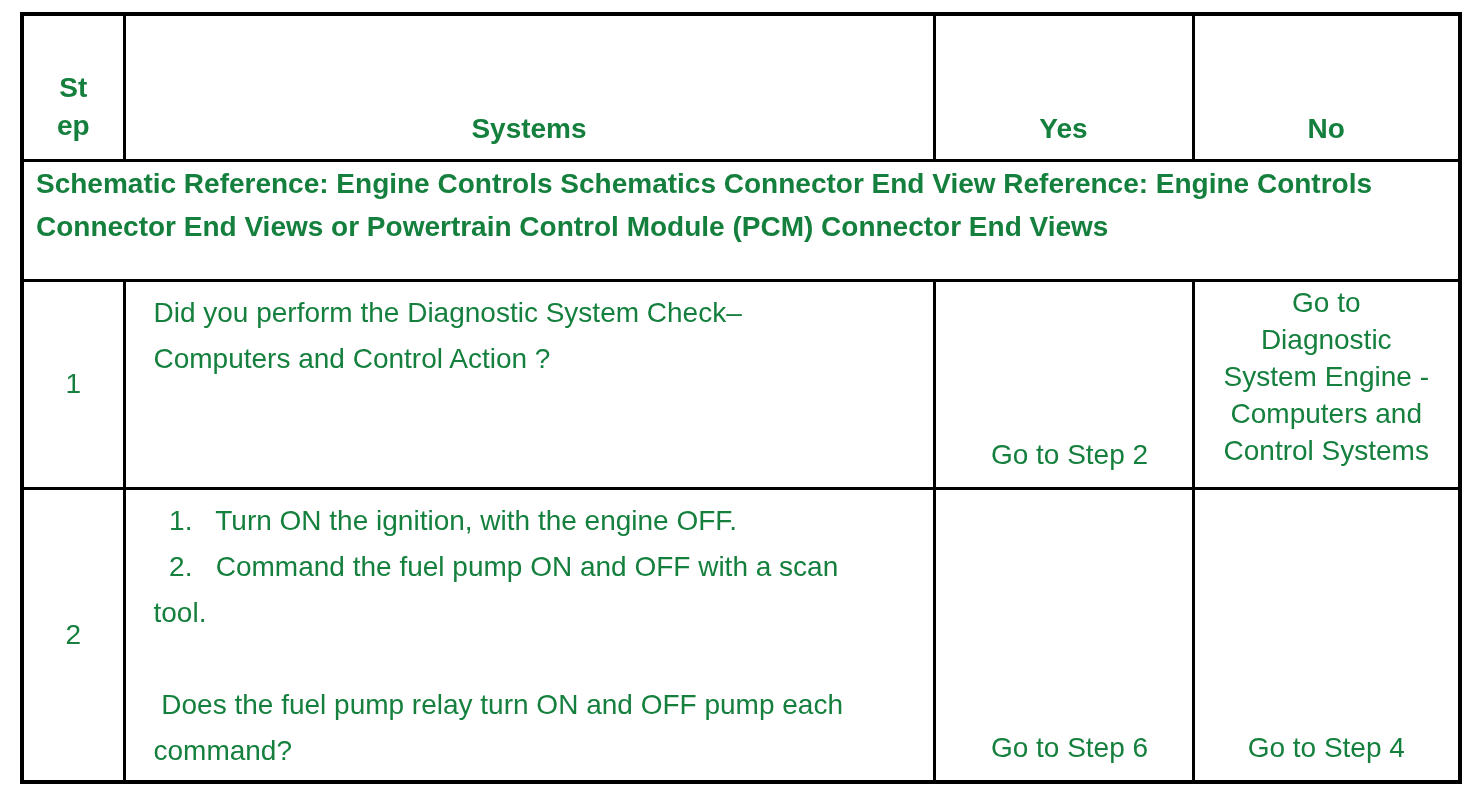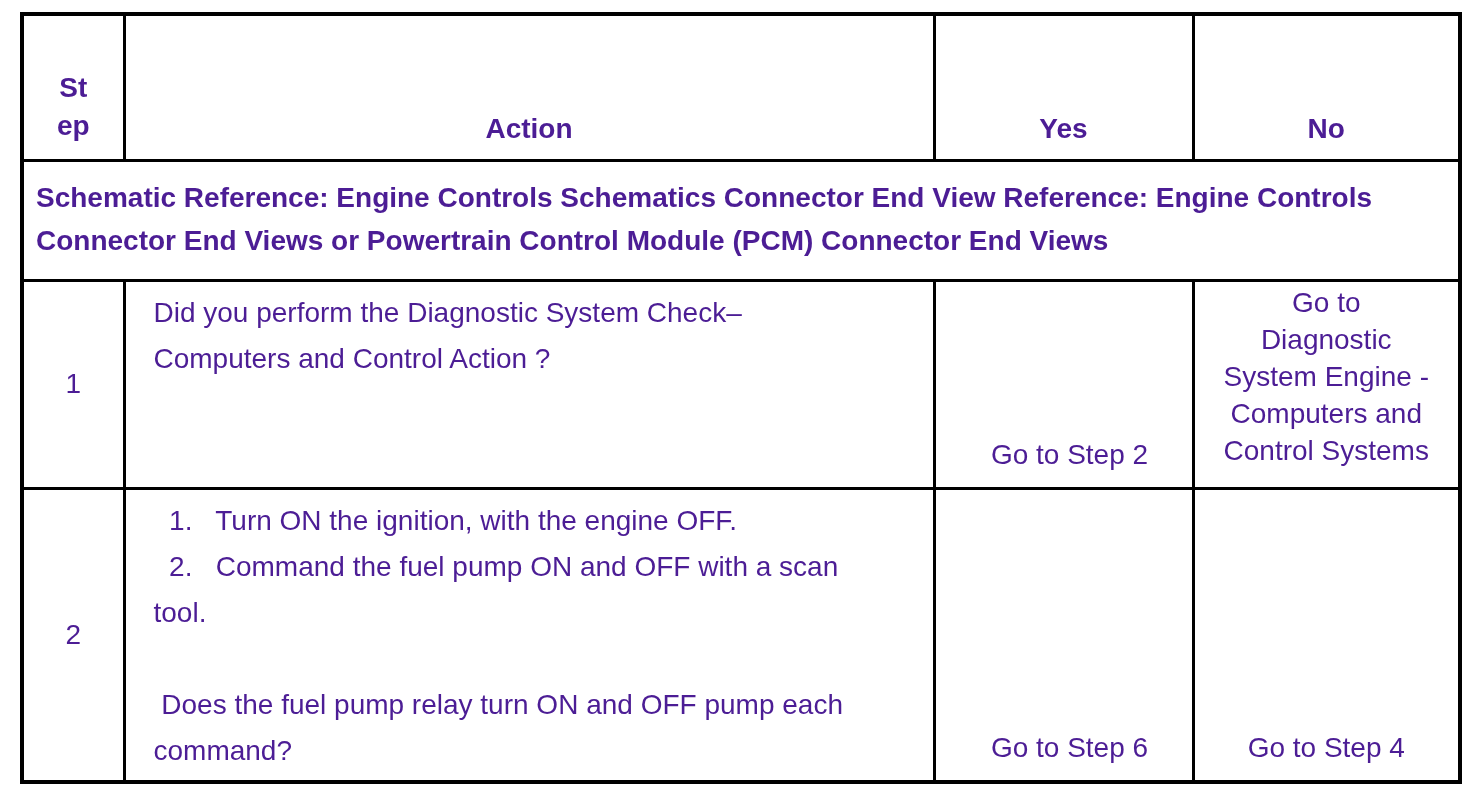--- a/index.html
+++ b/index.html
@@ -18,21 +18,21 @@
   table.diag {
     position: absolute;
     left: 20px;
     top: 12px;
     width: 1438px;
     height: 768px;
     border-collapse: collapse;
     table-layout: fixed;
     border: 4px solid #000000;
     font-size: 28px;
-    color: #4c1d95;
+    color: #15803d;
   }
   table.diag th,
   table.diag td {
     border: 3px solid #000000;
     overflow: hidden;
   }
   tr.header-row { height: 146px; }
   tr.schematic-row { height: 120px; }
   tr.row-1 { height: 208px; }
   tr.row-2 { height: 294px; }
@@ -42,21 +42,21 @@
     text-align: center;
     vertical-align: bottom;
     padding: 0 4px 14px 4px;
   }
   th.hdr .tline { line-height: 38px; }
 
   td.schematic-cell {
     font-weight: bold;
     text-align: left;
     vertical-align: top;
-    padding: 14px 16px 0 12px;
+    padding: 0 16px 0 12px;
   }
   td.schematic-cell .tline { line-height: 43px; }
 
   td.cell-step {
     text-align: center;
     vertical-align: middle;
     padding: 0;
   }
   td.cell-action {
     text-align: left;
@@ -96,21 +96,21 @@
       <col style="width:810px">
       <col style="width:259px">
       <col style="width:267px">
     </colgroup>
     <tbody>
       <tr class="header-row">
         <th class="hdr">
             <div class="tline">St</div>
             <div class="tline">ep</div>
           </th>
-        <th class="hdr">Action</th>
+        <th class="hdr">Systems</th>
         <th class="hdr">Yes</th>
         <th class="hdr">No</th>
       </tr>
       <tr class="schematic-row">
         <td class="schematic-cell" colspan="4">
             <div class="tline">Schematic Reference: Engine Controls Schematics Connector End View Reference: Engine Controls</div>
             <div class="tline">Connector End Views or Powertrain Control Module (PCM) Connector End Views</div>
           </td>
       </tr>
       <tr class="row-1">

